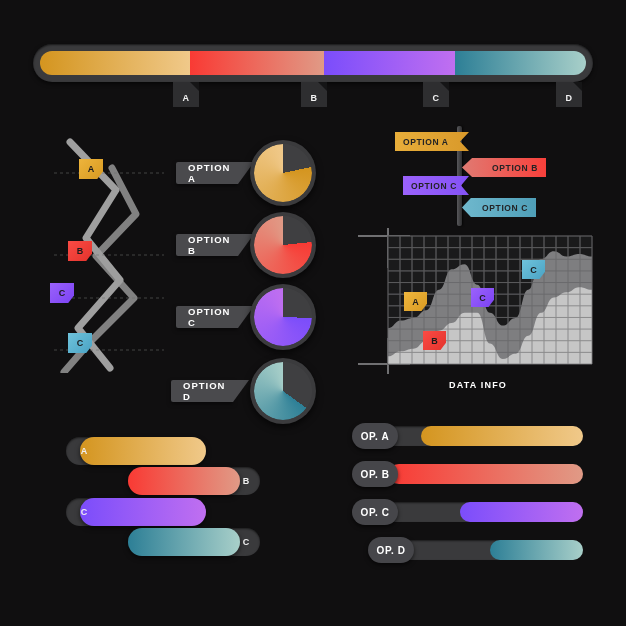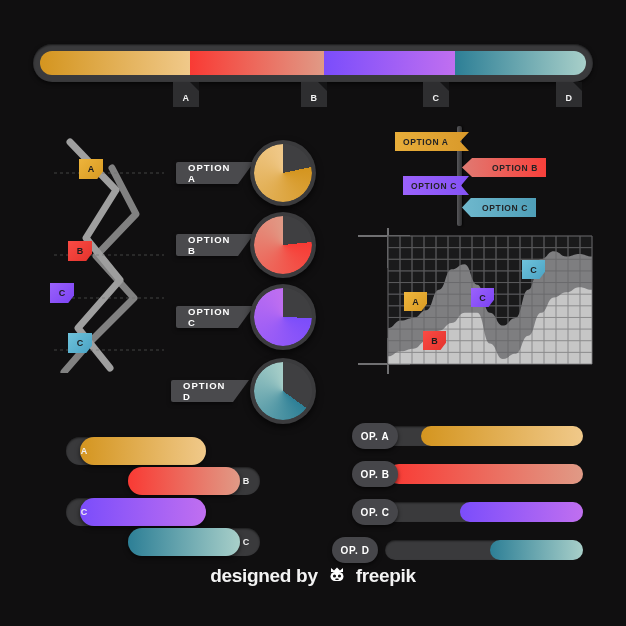--- a/index.html
+++ b/index.html
@@ -270,20 +270,21 @@
           <line x1="30" y1="124.36363636363636" x2="234" y2="124.36363636363636"></line>
           <line x1="30" y1="136" x2="234" y2="136"></line>
         </g>
     </svg>
     <div id="ac-flags">
         <div class="flagnotch" style="left: 46px; top: 64px; width: 23px; height: 19px; background: linear-gradient(135deg, rgb(240, 183, 62), rgb(216, 154, 34));">A</div>
         <div class="flagnotch" style="left: 65px; top: 103px; width: 23px; height: 19px; background: linear-gradient(135deg, rgb(250, 75, 69), rgb(228, 51, 44));">B</div>
         <div class="flagnotch" style="left: 113px; top: 60px; width: 23px; height: 19px; background: linear-gradient(135deg, rgb(155, 98, 251), rgb(123, 66, 244));">C</div>
         <div class="flagnotch" style="left: 164px; top: 32px; width: 23px; height: 19px; background: linear-gradient(135deg, rgb(111, 195, 220), rgb(74, 163, 196));">C</div>
       </div>
+    <div class="title">DATA INFO</div>
   </div>
 
   <div class="abs" id="bottom-bars" style="left:0;top:0;width:300px;height:626px;">
       <div class="blbar-track" style="left: 66px; top: 437px; width: 130px;"></div>
       <div class="blbar-fill" style="left: 80px; top: 437px; width: 126px; background: linear-gradient(90deg, rgb(212, 149, 31), rgb(240, 201, 138));"></div>
       <div class="blbar-letter" style="left: 70px; top: 437px;">A</div>
       <div class="blbar-track" style="left: 150px; top: 467px; width: 110px;"></div>
       <div class="blbar-fill" style="left: 128px; top: 467px; width: 112px; background: linear-gradient(90deg, rgb(249, 58, 52), rgb(224, 154, 134));"></div>
       <div class="blbar-letter" style="left: 232px; top: 467px;">B</div>
       <div class="blbar-track" style="left: 66px; top: 498px; width: 130px;"></div>
@@ -299,30 +300,17 @@
       <div class="pr-fill" style="left: 420.64px; top: 426px; width: 162.36px; background: linear-gradient(90deg, rgb(212, 149, 31), rgb(240, 201, 138));"></div>
       <div class="pr-cap" style="left: 352px; top: 423px; width: 46px;">OP. A</div>
       <div class="pr-track" style="left: 385px; top: 464px; width: 198px;"></div>
       <div class="pr-fill" style="left: 388.96px; top: 464px; width: 194.04px; background: linear-gradient(90deg, rgb(249, 58, 52), rgb(224, 154, 134));"></div>
       <div class="pr-cap" style="left: 352px; top: 461px; width: 46px;">OP. B</div>
       <div class="pr-track" style="left: 385px; top: 502px; width: 198px;"></div>
       <div class="pr-fill" style="left: 460.24px; top: 502px; width: 122.76px; background: linear-gradient(90deg, rgb(123, 77, 251), rgb(192, 111, 240));"></div>
       <div class="pr-cap" style="left: 352px; top: 499px; width: 46px;">OP. C</div>
       <div class="pr-track" style="left: 385px; top: 540px; width: 198px;"></div>
       <div class="pr-fill" style="left: 489.94px; top: 540px; width: 93.06px; background: linear-gradient(90deg, rgb(45, 127, 150), rgb(168, 207, 201));"></div>
-      <div class="pr-cap" style="left: 332px; top: 537px; width: 46px;">OP. D</div>
-    </div>
-
-  <div class="abs" id="footer">
-    <span>designed by</span>
-    <span class="logo">
-      <svg width="20" height="20" viewBox="0 0 20 20">
-        <path d="M4 7 L4 3 L7 5.5 L10 2.5 L13 5.5 L16 3 L16 7 Z" fill="#ffffff"></path>
-        <rect x="3.5" y="7" width="13" height="9" rx="4.5" fill="#ffffff"></rect>
-        <circle cx="7.5" cy="11" r="1.6" fill="#100f10"></circle>
-        <circle cx="12.5" cy="11" r="1.6" fill="#100f10"></circle>
-        <rect x="8.3" y="13.6" width="3.4" height="1.5" rx="0.7" fill="#100f10"></rect>
-      </svg>
-    </span>
-    <span>freepik</span>
-  </div>
+      <div class="pr-cap" style="left: 368px; top: 537px; width: 46px;">OP. D</div>
+    </div>
+
 
 </div>
 
 </body></html>

